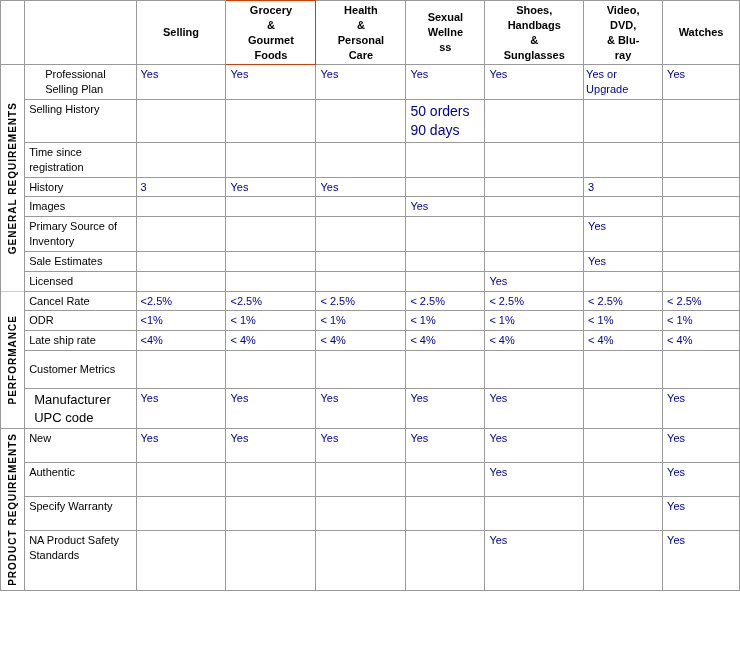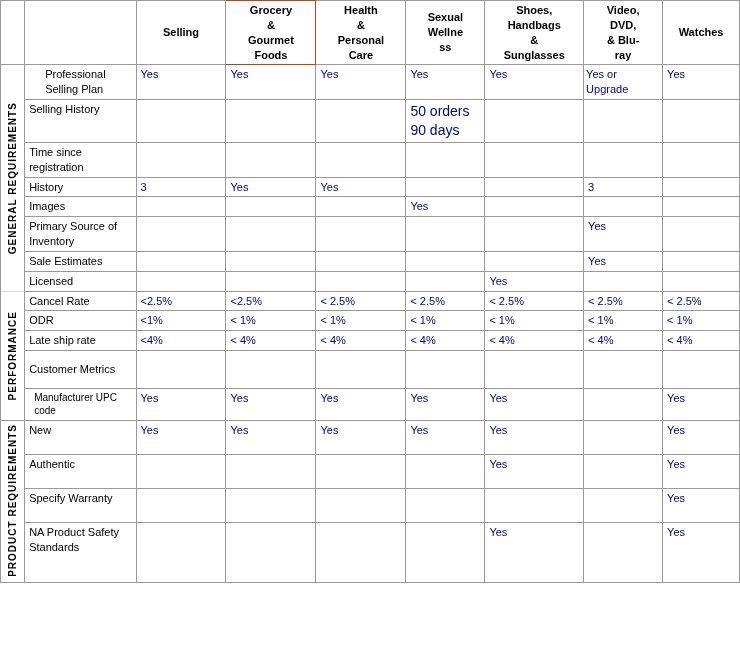--- a/index.html
+++ b/index.html
@@ -162,21 +162,21 @@
         <td style="font-size: 11px; vertical-align: top; padding: 11px 4px; border: 1px solid rgb(153, 153, 153); width: 88px;">Customer Metrics</td>
         <td style="color: rgb(0, 0, 139); font-size: 11px; vertical-align: top; padding: 2px 4px; border: 1px solid rgb(153, 153, 153); white-space: pre-line;"></td>
         <td style="color: rgb(0, 0, 139); font-size: 11px; vertical-align: top; padding: 2px 4px; border: 1px solid rgb(153, 153, 153); white-space: pre-line;"></td>
         <td style="color: rgb(0, 0, 139); font-size: 11px; vertical-align: top; padding: 2px 4px; border: 1px solid rgb(153, 153, 153); white-space: pre-line;"></td>
         <td style="color: rgb(0, 0, 139); font-size: 11px; vertical-align: top; padding: 2px 4px; border: 1px solid rgb(153, 153, 153); white-space: pre-line;"></td>
         <td style="color: rgb(0, 0, 139); font-size: 11px; vertical-align: top; padding: 2px 4px; border: 1px solid rgb(153, 153, 153); white-space: pre-line;"></td>
         <td style="color: rgb(0, 0, 139); font-size: 11px; vertical-align: top; padding: 2px 4px; border: 1px solid rgb(153, 153, 153); white-space: pre-line;"></td>
         <td style="color: rgb(0, 0, 139); font-size: 11px; vertical-align: top; padding: 2px 4px; border: 1px solid rgb(153, 153, 153); white-space: pre-line;"></td>
       </tr>
       <tr>
-        <td style="font-size: 10px; vertical-align: top; padding: 2px 9px; border: 1px solid rgb(153, 153, 153); width: 88px;">Manufacturer UPC code</td>
+        <td style="font-size: 13px; vertical-align: top; padding: 2px 9px; border: 1px solid rgb(153, 153, 153); width: 88px;">Manufacturer UPC code</td>
         <td style="color: rgb(0, 0, 139); font-size: 11px; vertical-align: top; padding: 2px 4px; border: 1px solid rgb(153, 153, 153); white-space: pre-line;">Yes</td>
         <td style="color: rgb(0, 0, 139); font-size: 11px; vertical-align: top; padding: 2px 4px; border: 1px solid rgb(153, 153, 153); white-space: pre-line;">Yes</td>
         <td style="color: rgb(0, 0, 139); font-size: 11px; vertical-align: top; padding: 2px 4px; border: 1px solid rgb(153, 153, 153); white-space: pre-line;">Yes</td>
         <td style="color: rgb(0, 0, 139); font-size: 11px; vertical-align: top; padding: 2px 4px; border: 1px solid rgb(153, 153, 153); white-space: pre-line;">Yes</td>
         <td style="color: rgb(0, 0, 139); font-size: 11px; vertical-align: top; padding: 2px 4px; border: 1px solid rgb(153, 153, 153); white-space: pre-line;">Yes</td>
         <td style="color: rgb(0, 0, 139); font-size: 11px; vertical-align: top; padding: 2px 4px; border: 1px solid rgb(153, 153, 153); white-space: pre-line;"></td>
         <td style="color: rgb(0, 0, 139); font-size: 11px; vertical-align: top; padding: 2px 4px; border: 1px solid rgb(153, 153, 153); white-space: pre-line;">Yes</td>
       </tr>
       <tr>
         <td rowspan="4" style="writing-mode: vertical-rl; transform: rotate(180deg); text-align: center; font-weight: bold; font-size: 10px; letter-spacing: 1px; white-space: nowrap; border: 1px solid rgb(153, 153, 153); padding: 4px 2px; background: rgb(255, 255, 255); vertical-align: middle; width: 22px;">PRODUCT REQUIREMENTS</td>

